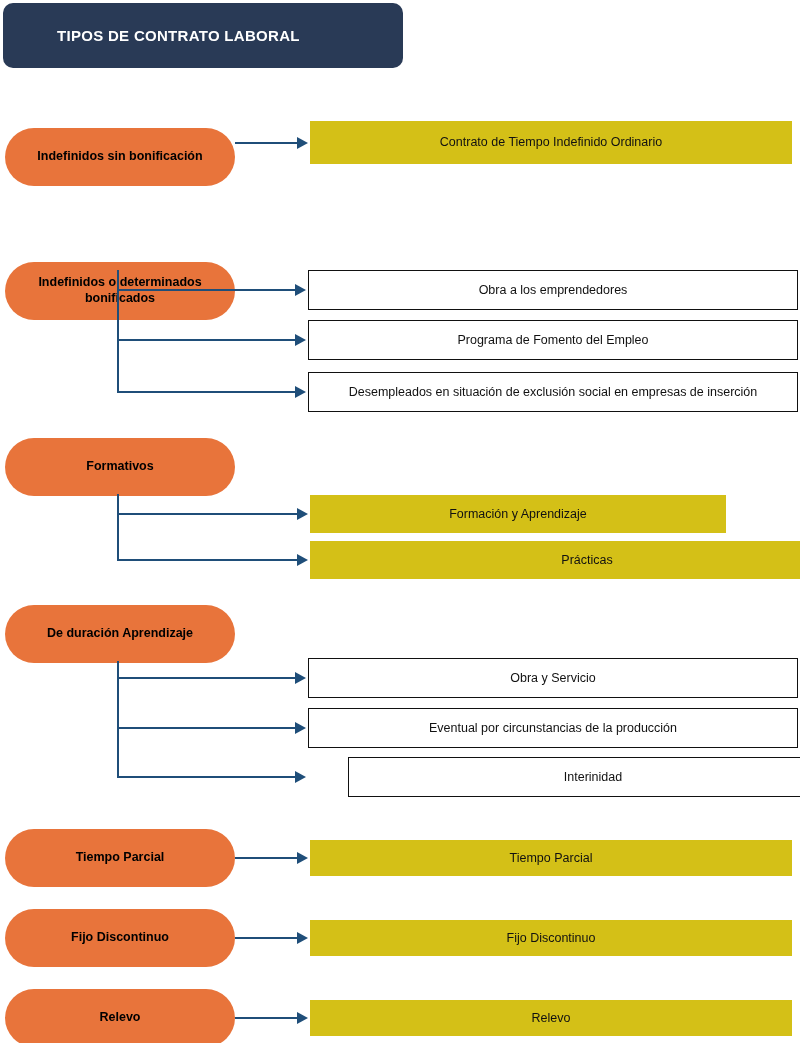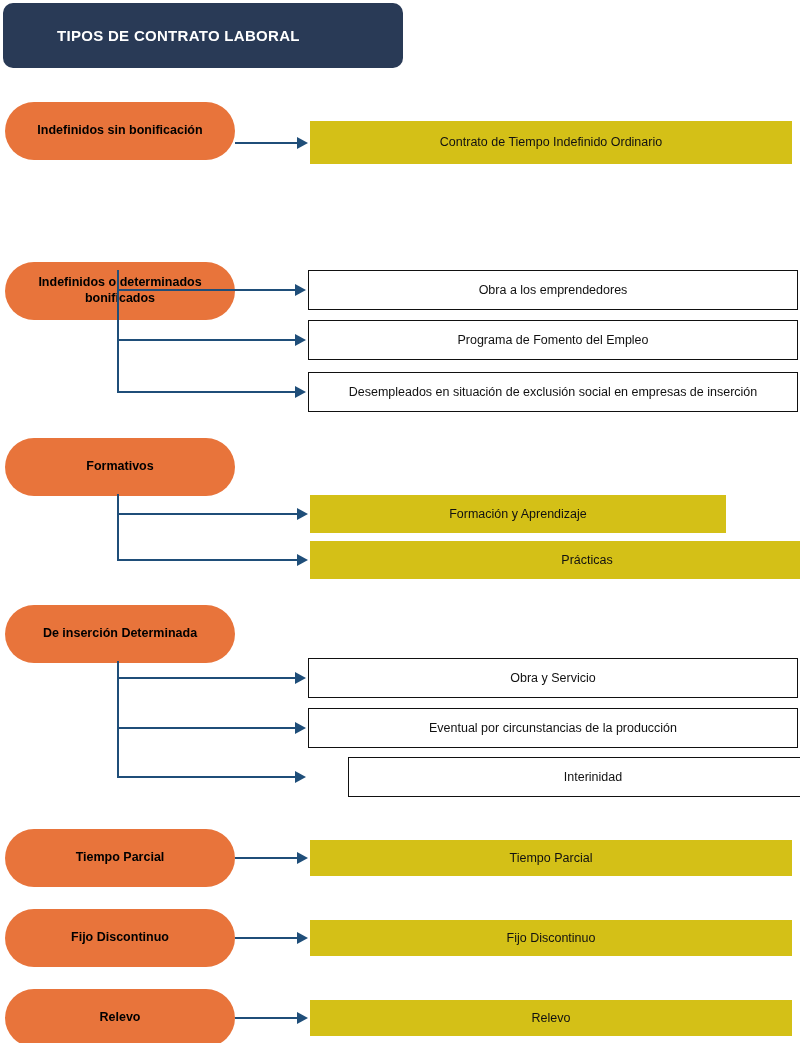--- a/index.html
+++ b/index.html
@@ -98,21 +98,21 @@
 </head>
 <body>
 
 <div id="diagram">
 
   <div class="abs title-banner">
     <span class="title-text">TIPOS DE CONTRATO LABORAL</span>
   </div>
 
   <div id="nodes-layer">
-      <div class="abs pill" style="top: 102px; height: 58px; text-align: right;">
+      <div class="abs pill" style="top: 128px; height: 58px; text-align: right;">
         <span class="pill-label">Indefinidos sin bonificación</span>
       </div>
       <div class="abs bar yellow" style="left: 310px; top: 121px; width: 482px; height: 43px;">
         <span class="bar-label">Contrato de Tiempo Indefinido Ordinario</span>
       </div>
       <div class="abs conn-line conn-h" style="left: 235px; top: 141.5px; width: 62px;"></div>
       <div class="abs arrow-head" style="left: 297px; top: 136.5px;"></div>
       <div class="abs pill" style="top: 214px; height: 58px; margin-top: 48px;">
         <span class="pill-label">Indefinidos o determinados bonificados</span>
       </div>
@@ -140,21 +140,21 @@
       </div>
       <div class="abs conn-line conn-h" style="left: 117px; top: 513px; width: 180px;"></div>
       <div class="abs arrow-head" style="left: 297px; top: 508px;"></div>
       <div class="abs bar yellow" style="left: 310px; top: 541px; width: 554px; height: 38px;">
         <span class="bar-label">Prácticas</span>
       </div>
       <div class="abs conn-line conn-h" style="left: 117px; top: 559px; width: 180px;"></div>
       <div class="abs arrow-head" style="left: 297px; top: 554px;"></div>
       <div class="abs conn-line conn-v" style="left: 117px; top: 494px; height: 66px;"></div>
       <div class="abs pill" style="top: 605px; height: 58px;">
-        <span class="pill-label">De inserción Determinada</span>
+        <span class="pill-label">De duración Aprendizaje</span>
       </div>
       <div class="abs bar white" style="left: 308px; top: 658px; width: 490px; height: 40px;">
         <span class="bar-label">Obra y Servicio</span>
       </div>
       <div class="abs conn-line conn-h" style="left: 117px; top: 677px; width: 178px;"></div>
       <div class="abs arrow-head" style="left: 295px; top: 672px;"></div>
       <div class="abs bar white" style="left: 308px; top: 708px; width: 490px; height: 40px;">
         <span class="bar-label">Eventual por circunstancias de la producción</span>
       </div>
       <div class="abs conn-line conn-h" style="left: 117px; top: 727px; width: 178px;"></div>

